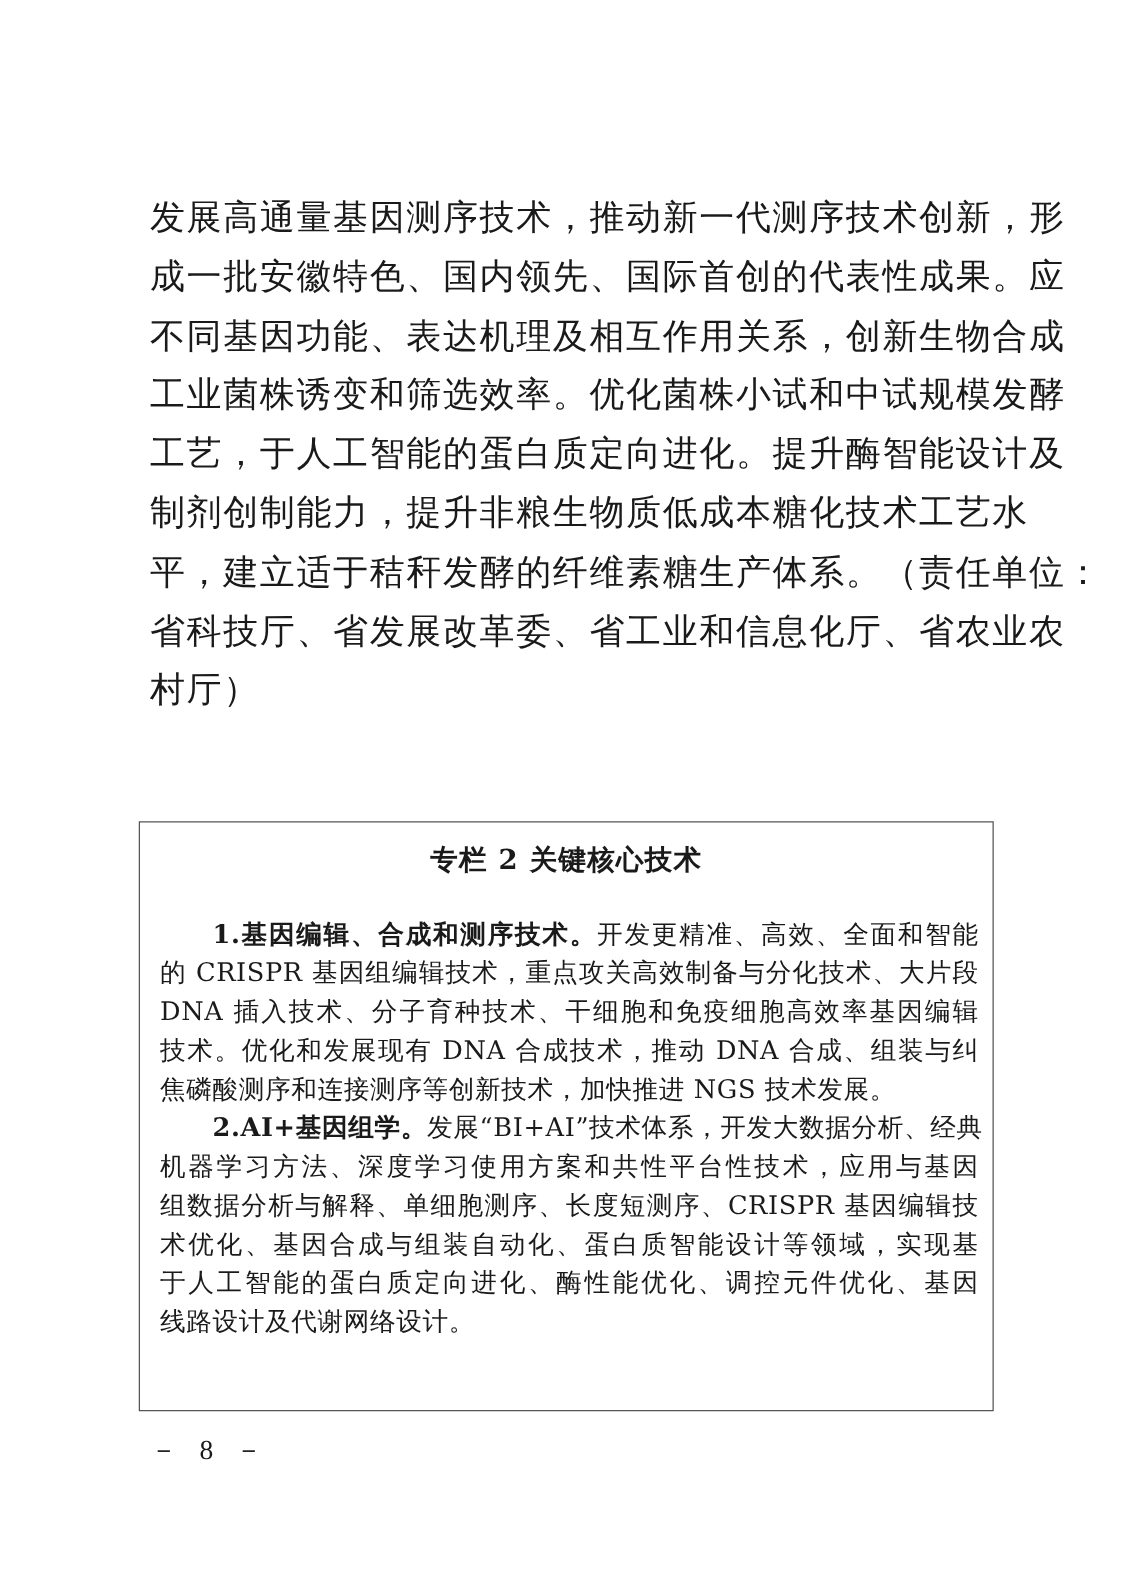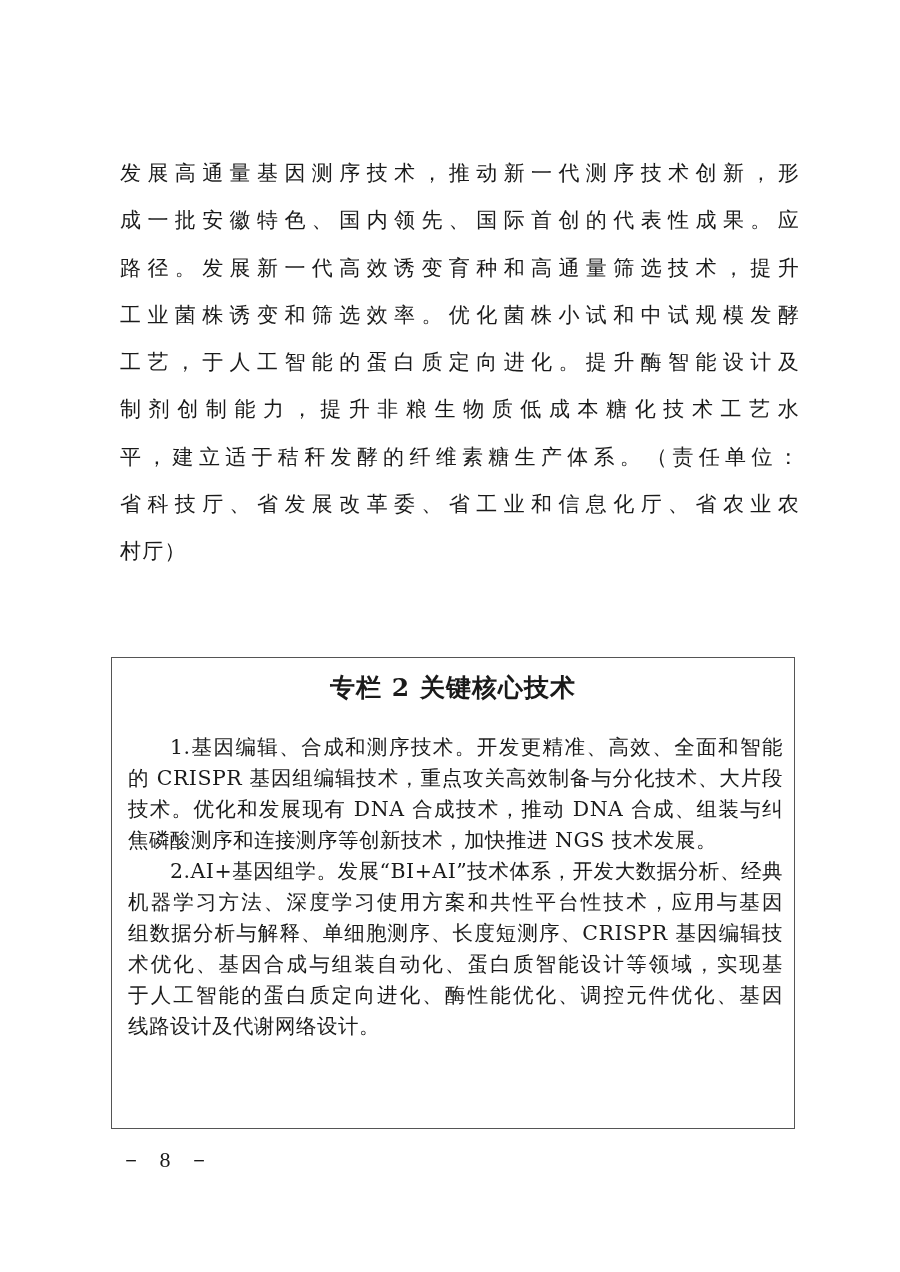--- a/index.html
+++ b/index.html
@@ -22,21 +22,21 @@
     }
     .body-text {
       position: absolute;
       left: 120px;
       top: 150px;
       width: 680px;
     }
     .body-line {
       height: 47.3px;
       line-height: 47.3px;
-      font-size: 21px;
+      font-size: 28px;
       white-space: nowrap;
       letter-spacing: 1.3px;
       text-align: justify;
       text-align-last: justify;
     }
     .body-line.last {
       text-align-last: left;
     }
     .box {
       position: absolute;
@@ -46,21 +46,21 @@
       height: 472px;
       border: 1.5px solid #555;
       box-sizing: border-box;
     }
     .box-title {
       position: absolute;
       left: 0;
       top: 10px;
       width: 100%;
       text-align: center;
-      font-size: 25px;
+      font-size: 22px;
       font-weight: bold;
       line-height: 40px;
       letter-spacing: 1px;
     }
     .box-body {
       position: absolute;
       left: 16px;
       top: 74px;
       width: 655px;
     }
@@ -70,21 +70,21 @@
       font-size: 20.5px;
       white-space: nowrap;
       text-align: justify;
       text-align-last: justify;
       letter-spacing: 0.5px;
     }
     .box-line.last {
       text-align-last: left;
     }
     .box-line .lead {
-      font-weight: normal;
+      font-weight: bold;
     }
     .indent {
       padding-left: 42px;
     }
     .page-number {
       position: absolute;
       left: 120px;
       top: 1145px;
       font-size: 22px;
       letter-spacing: 6px;
@@ -92,36 +92,37 @@
     }
   </style>
 </head>
 <body>
 
 <div class="page">
 
   <div class="body-text">
     <div class="body-line">发展高通量基因测序技术，推动新一代测序技术创新，形</div>
     <div class="body-line">成一批安徽特色、国内领先、国际首创的代表性成果。应</div>
-    <div class="body-line">路径。发展新一代高效诱变育种和高通量筛选技术，提升</div>
+    <div class="body-line">不同基因功能、表达机理及相互作用关系，创新生物合成</div>
     <div class="body-line">工业菌株诱变和筛选效率。优化菌株小试和中试规模发酵</div>
     <div class="body-line">工艺，于人工智能的蛋白质定向进化。提升酶智能设计及</div>
     <div class="body-line">制剂创制能力，提升非粮生物质低成本糖化技术工艺水</div>
     <div class="body-line">平，建立适于秸秆发酵的纤维素糖生产体系。（责任单位：</div>
     <div class="body-line">省科技厅、省发展改革委、省工业和信息化厅、省农业农</div>
     <div class="body-line last">村厅）</div>
   </div>
 
   <div class="box">
     <div class="box-title">专栏 2  关键核心技术</div>
 
     <div class="box-body">
 
       <div class="box-line indent"><span class="lead">1.基因编辑、合成和测序技术。</span><span>开发更精准、高效、全面和智能</span></div>
       <div class="box-line">的 CRISPR 基因组编辑技术，重点攻关高效制备与分化技术、大片段</div>
+      <div class="box-line">DNA 插入技术、分子育种技术、干细胞和免疫细胞高效率基因编辑</div>
       <div class="box-line">技术。优化和发展现有 DNA 合成技术，推动 DNA 合成、组装与纠</div>
       <div class="box-line last">焦磷酸测序和连接测序等创新技术，加快推进 NGS 技术发展。</div>
 
       <div class="box-line indent"><span class="lead">2.AI+基因组学。</span><span>发展“BI+AI”技术体系，开发大数据分析、经典</span></div>
       <div class="box-line">机器学习方法、深度学习使用方案和共性平台性技术，应用与基因</div>
       <div class="box-line">组数据分析与解释、单细胞测序、长度短测序、CRISPR 基因编辑技</div>
       <div class="box-line">术优化、基因合成与组装自动化、蛋白质智能设计等领域，实现基</div>
       <div class="box-line">于人工智能的蛋白质定向进化、酶性能优化、调控元件优化、基因</div>
       <div class="box-line last">线路设计及代谢网络设计。</div>
     </div>

